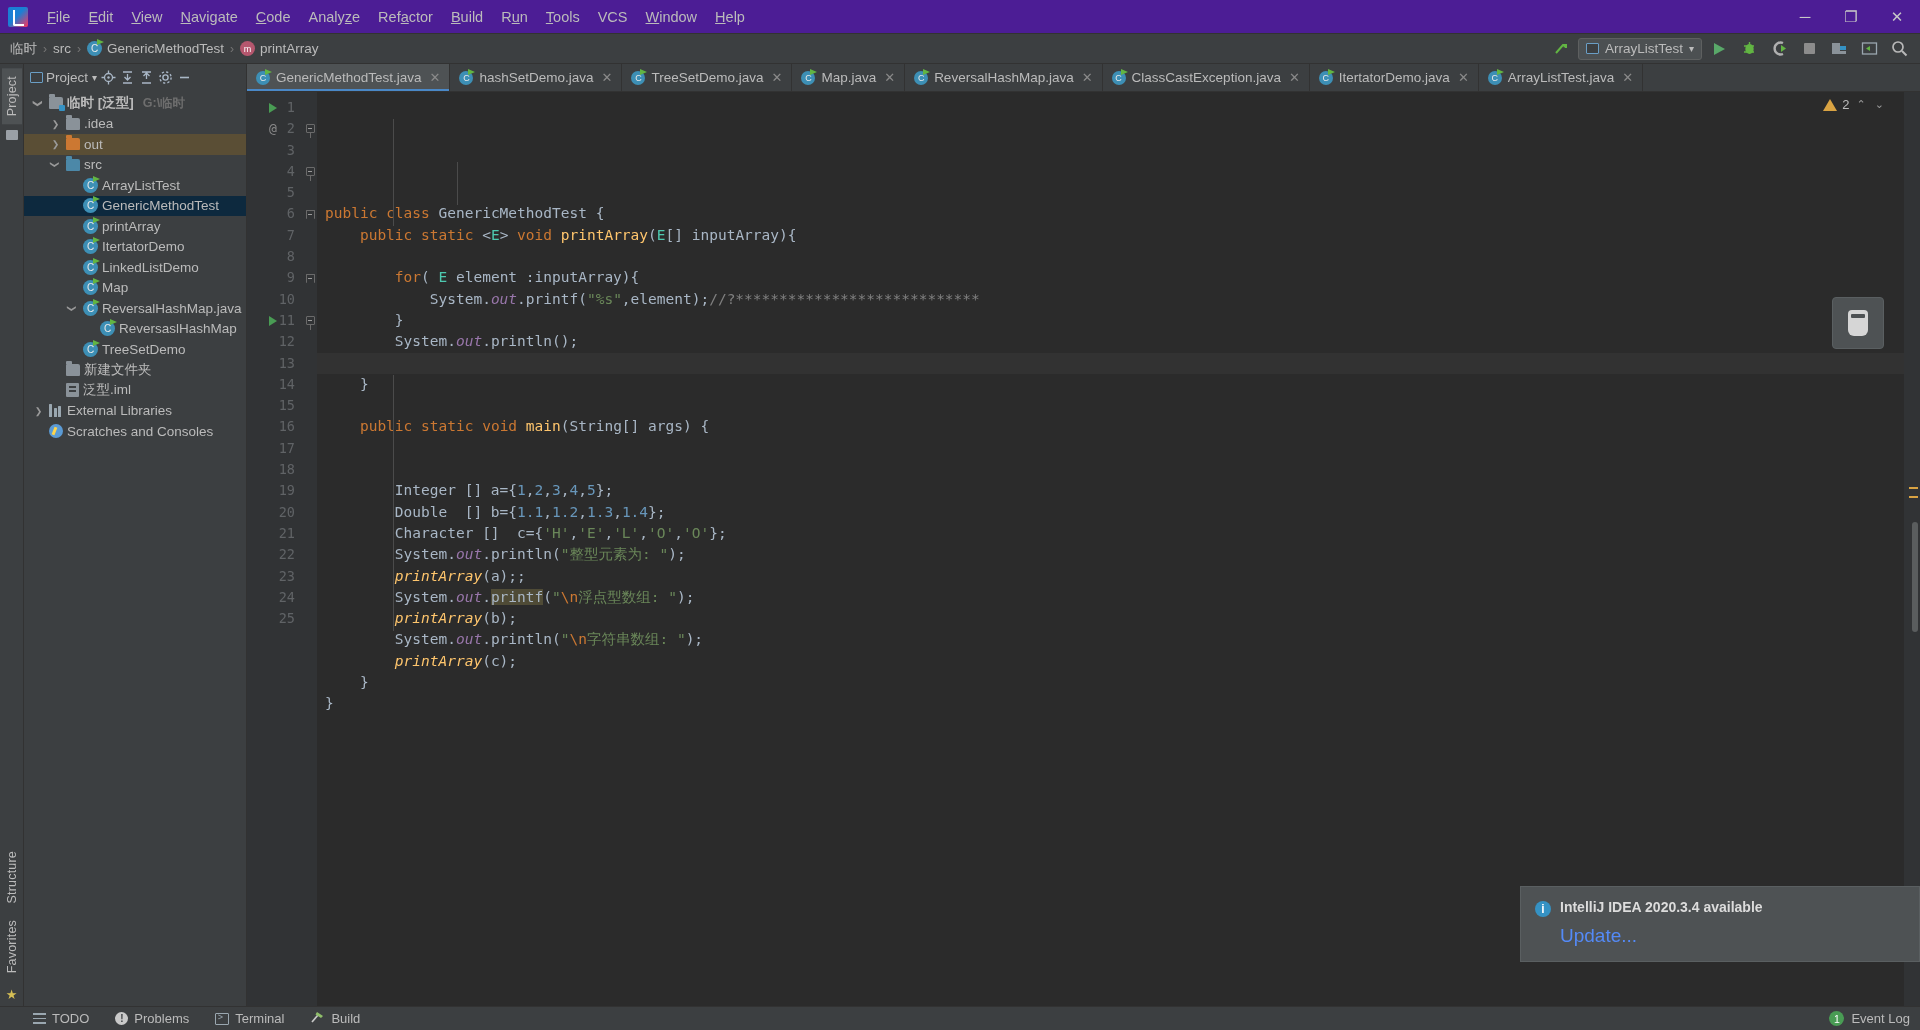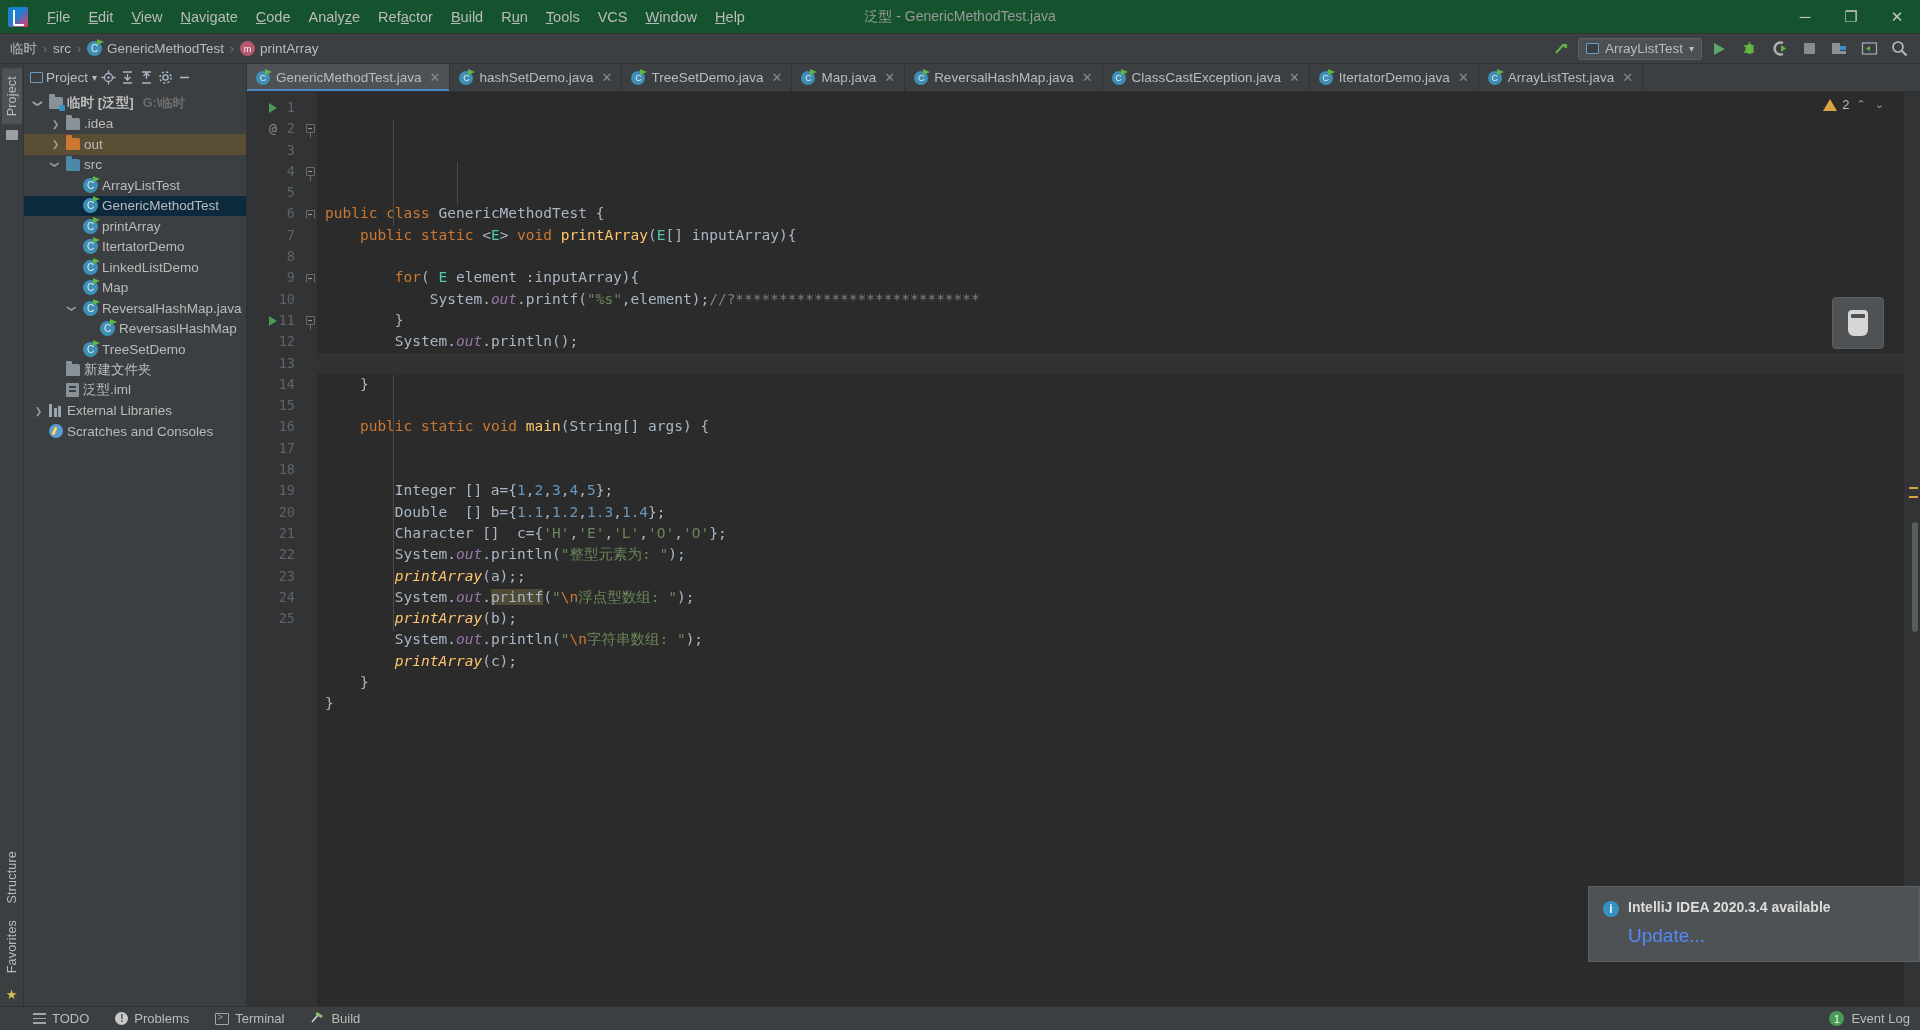--- a/index.html
+++ b/index.html
@@ -7,21 +7,21 @@
     width:1920px; height:1030px; overflow:hidden;
     background:#3c3f41;
     font-family:"Liberation Sans", sans-serif;
     color:#bbbbbb;
     -webkit-font-smoothing:antialiased;
   }
   .app { position:relative; width:1920px; height:1030px; display:flex; flex-direction:column; }
 
   
   .menubar {
-    height:34px; background:#14532d; display:flex; align-items:center;
+    height:34px; background:#4c1d95; display:flex; align-items:center;
     border-bottom:1px solid #323232; position:relative; flex:0 0 34px;
   }
   .ij-logo {
     width:20px; height:20px; margin:0 10px 0 8px; border-radius:2px;
     background:linear-gradient(135deg,#1b7fd4 0%,#1b7fd4 45%,#fe315d 100%);
     position:relative; flex:none;
   }
   .ij-logo::after{
     content:""; position:absolute; left:5px; top:3px; width:9px; height:14px;
     border:2px solid #fff; border-top:none; border-right:none; border-radius:0 0 0 2px;
@@ -175,21 +175,21 @@
   .codelens {
     position:absolute; right:36px; top:205px; width:52px; height:52px;
     background:#4e5254; border:1px solid #5a5f61; border-radius:4px;
     display:flex; align-items:center; justify-content:center;
   }
   .lens-glyph{ width:20px;height:26px;background:#d6d6d6;border-radius:4px 4px 6px 6px;position:relative;}
   .lens-glyph::after{content:"";position:absolute;left:3px;top:4px;width:14px;height:4px;background:#4e5254;border-radius:1px;}
 
   
   .notif {
-    position:absolute; right:0px; bottom:68px; width:332px; background:#4e5254;
+    position:absolute; right:0px; bottom:68px; width:400px; background:#4e5254;
     border:1px solid #5a5f61; padding:12px 14px 14px 14px; z-index:20;
   }
   .notif-row{ display:flex; gap:9px; align-items:flex-start;}
   .info-ico{ width:16px;height:16px;border-radius:50%;background:#3592c4;flex:none;position:relative;margin-top:2px;}
   .info-ico::after{content:"i";position:absolute;inset:0;color:#fff;font-size:12px;font-weight:bold;display:flex;align-items:center;justify-content:center;}
   .notif-title{ font-size:14px; font-weight:bold; color:#dcdcdc;}
   .notif-link{ font-size:19px; color:#548af7; margin:8px 0 0 25px; }
 
   
   .toolwin-bar {
@@ -230,21 +230,20 @@
     <div class="menu-item"><u>N</u>avigate</div>
     <div class="menu-item"><u>C</u>ode</div>
     <div class="menu-item">Analy<u>z</u>e</div>
     <div class="menu-item">Ref<u>a</u>ctor</div>
     <div class="menu-item"><u>B</u>uild</div>
     <div class="menu-item">R<u>u</u>n</div>
     <div class="menu-item"><u>T</u>ools</div>
     <div class="menu-item">VCS</div>
     <div class="menu-item"><u>W</u>indow</div>
     <div class="menu-item"><u>H</u>elp</div>
-    <div class="win-title">泛型 - GenericMethodTest.java</div>
     <div class="win-controls">
       <div class="win-btn">─</div>
       <div class="win-btn">❐</div>
       <div class="win-btn close">✕</div>
     </div>
   </div>
 
   <div class="navbar">
     <div class="crumb">
         <span>临时</span>

